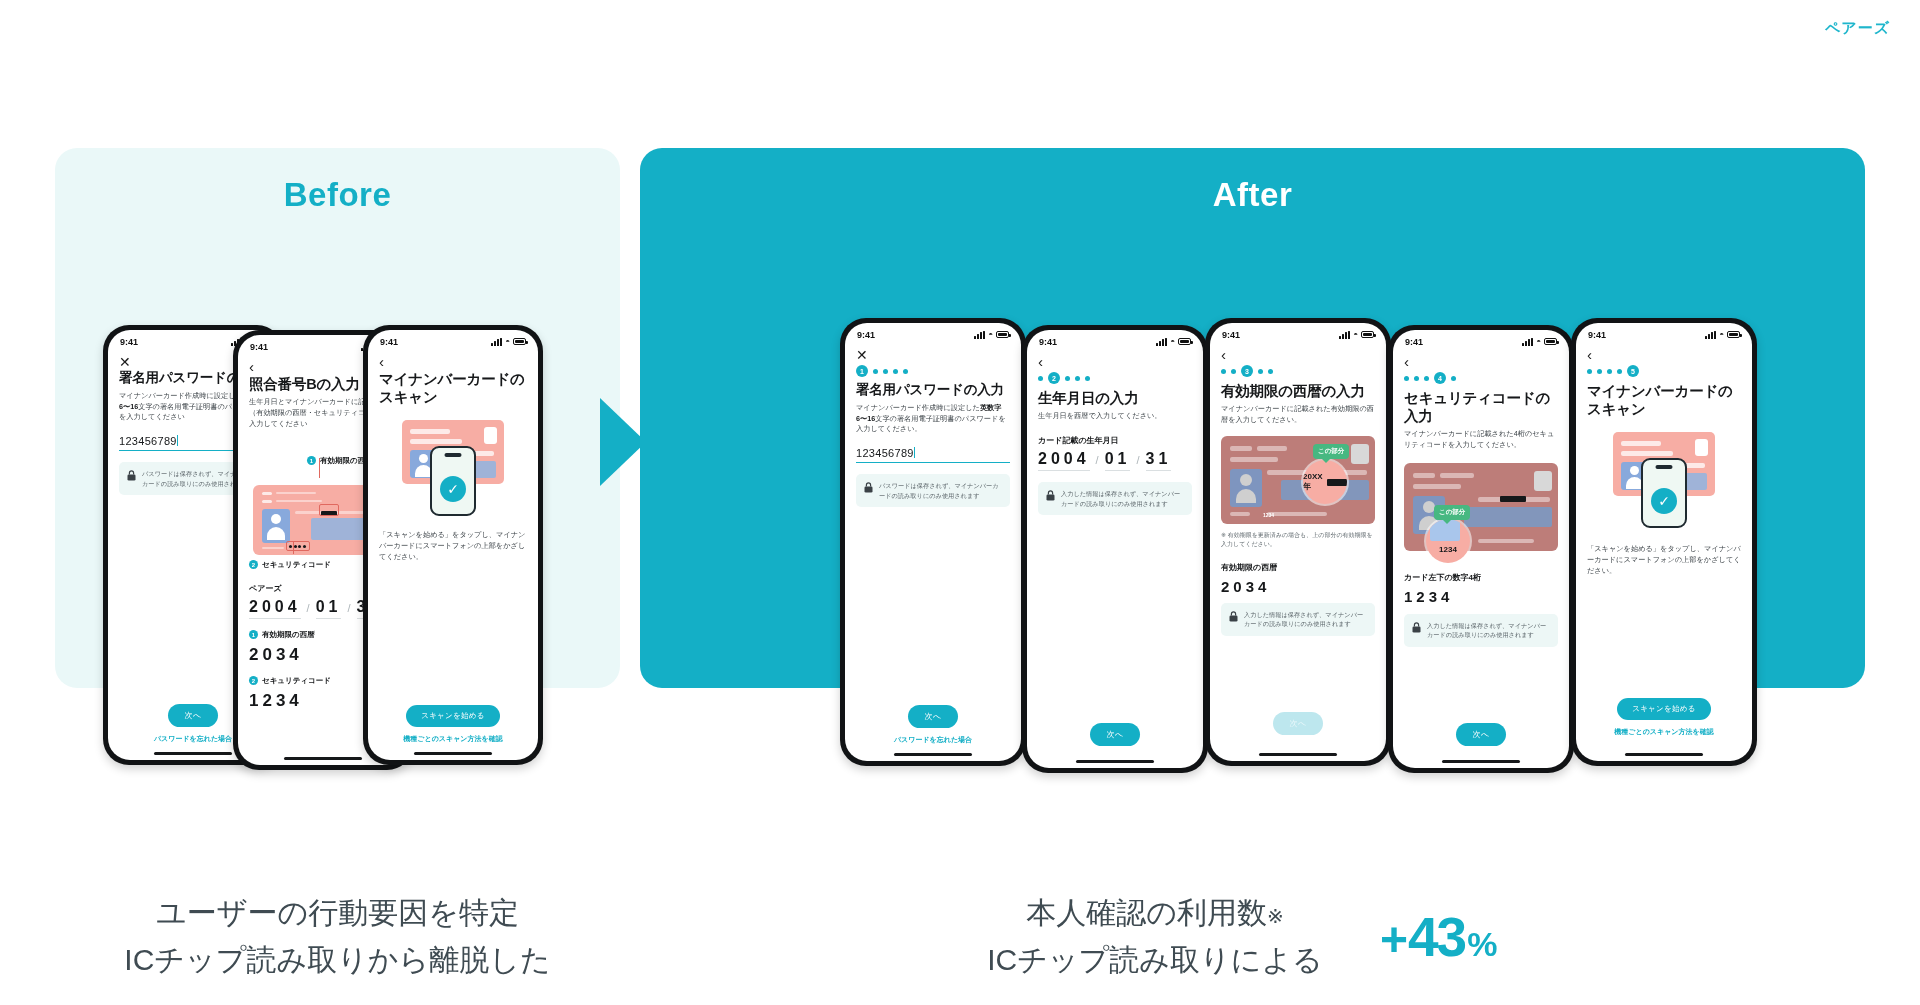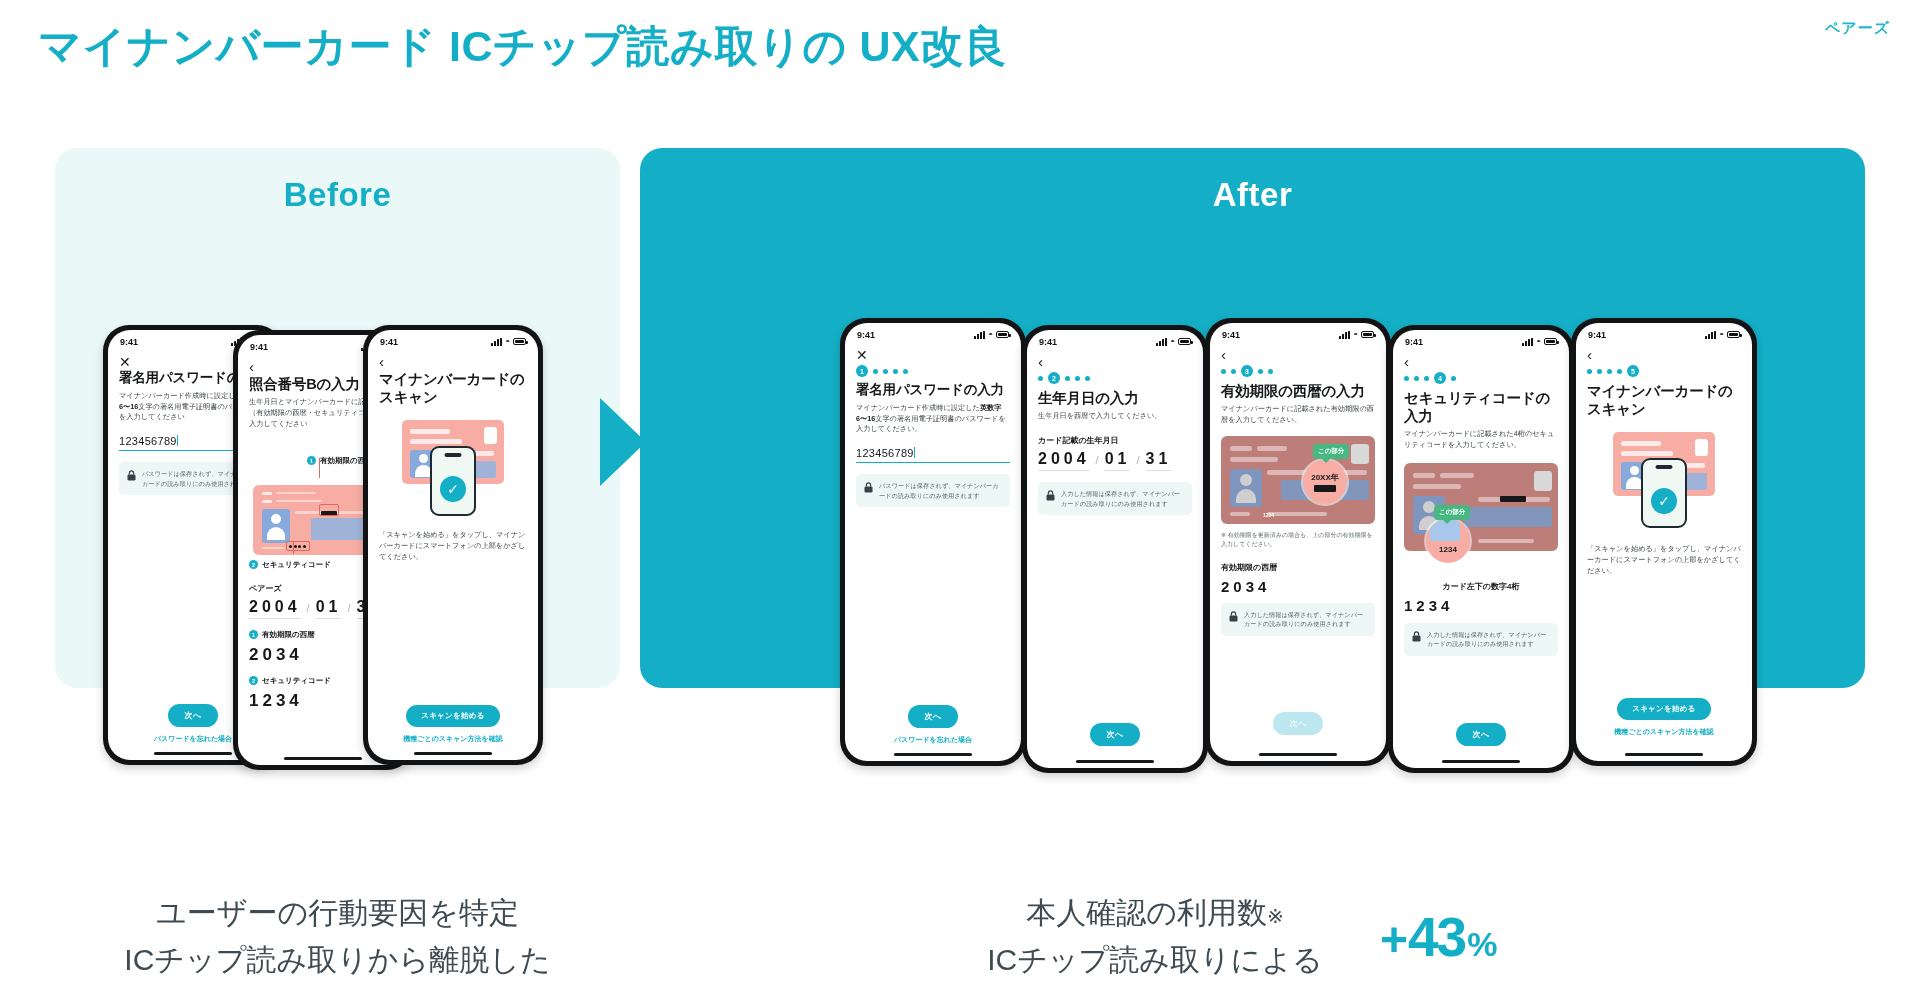--- a/index.html
+++ b/index.html
@@ -165,21 +165,21 @@
   .scanillu { position: relative; margin: 14px auto 0 auto; width: 118px; height: 96px; }
   .sc-card { position:absolute; left: 8px; top: 0; width: 102px; height: 64px; background:#F7ADA4; border-radius: 5px; }
   .sc-phone { position:absolute; left: 36px; top: 26px; width: 46px; height: 70px; background:#EFF8F3; border: 2px solid #1F2A30; border-radius: 9px; }
   .sc-notch { position:absolute; left: 50%; transform: translateX(-50%); top: 5px; width: 17px; height: 4px; background:#1F2A30; border-radius: 3px; }
   .sc-check { position:absolute; left:50%; top: 28px; transform: translateX(-50%); width: 26px; height: 26px; border-radius:50%; background:#14AFC6; display:flex;align-items:center;justify-content:center;color:#fff;font-size:14px;font-weight:700;}
 
   
   .btnwrap { position: absolute; left: 0; right: 0; bottom: 16px; text-align: center; }
   .btn {
     display: inline-block; background:#14AFC6; color:#fff;
-    font-size: 8px; font-weight: 700; border-radius: 30px;
+    font-size: 8px; font-weight: 400; border-radius: 30px;
     padding: 6px 17px; letter-spacing: .3px;
   }
   .btn.wide { padding: 6px 15px; font-size: 7.5px; }
   .btn.disabled { background: #BDE7EE; color: #E9F7FA; }
   .link { display:block; margin-top: 7px; font-size: 7px; font-weight:700; color:#14AFC6; }
   .homebar { position:absolute; left:50%; transform:translateX(-50%); bottom: 5px; width: 78px; height: 3px; border-radius: 3px; background:#16181A;}
 
   
   .cap-left {
     position: absolute; left: 55px; top: 890px; width: 565px;
@@ -197,21 +197,20 @@
   .metric { display: flex; align-items: baseline; color: #14AFC6; font-weight: 700; }
   .metric .plus { font-size: 48px; }
   .metric .val { font-size: 55px; letter-spacing: -2px; line-height: 82px; }
   .metric .pct { font-size: 34px; margin-left: 2px; }
 </style>
 </head>
 <body>
 
 <div class="page">
 
-  <div class="page-title">マイナンバーカード ICチップ読み取りの UX改良</div>
 
   <div class="logo">
     <div class="logo-sub">ペアーズ</div>
   </div>
 
   <div class="panel-before">
     <div class="panel-label">Before</div>
   </div>
 
   <div class="panel-after">
@@ -531,21 +530,21 @@
             <div class="avatar-h dim" style="left:10px;top:5px;width:12px;height:12px;"></div>
             <div class="avatar-b dim" style="left:6px;top:20px;width:20px;height:14px;"></div>
           </div>
           <div class="whitebox dim" style="left:130px;top:8px;width:18px;height:20px;"></div>
           <div class="cg" style="left:46px;top:34px;width:100px;height:5px;"></div>
           <div class="blueblock dim" style="left:60px;top:44px;width:88px;height:20px;"></div>
           <div class="cg" style="left:9px;top:76px;width:20px;height:4px;"></div>
           <div class="cg" style="left:46px;top:76px;width:60px;height:4px;"></div>
           <div style="position:absolute;left:42px;top:76px;font-size:5px;font-weight:700;color:#fff;">1234</div>
           <div class="bubble" style="left:92px;top:8px;">この部分</div>
-          <div class="magnify" style="left:82px;top:24px;width:44px;height:44px;flex-direction:column;">
+          <div class="magnify" style="left:82px;top:24px;width:44px;height:44px;flex-direction:row;">
             <span class="mg-txt">20XX年</span>
             <span class="mg-bar"></span>
           </div>
         </div>
 
         <div class="cal-note">※ 有効期限を更新済みの場合も、上の部分の有効期限を入力してください。</div>
         <div class="fieldlabel">有効期限の西暦</div>
         <div class="bignum" style="font-size:15px;">2034</div>
         <div class="notice" style="margin-top:8px;">
           <svg class="lk" width="9" height="11" viewBox="0 0 9 11">
@@ -604,21 +603,21 @@
           <div style="position:absolute;left:96px;top:33px;width:26px;height:6px;background:#16181A;border-radius:1px;"></div>
           <div class="blueblock dim" style="left:60px;top:44px;width:88px;height:20px;"></div>
           <div class="cg" style="left:74px;top:76px;width:56px;height:4px;"></div>
           <div class="bubble" style="left:30px;top:42px;">この部分</div>
           <div class="magnify" style="left:22px;top:56px;width:44px;height:44px;">
             <div style="position:absolute;left:4px;top:-2px;width:30px;height:24px;background:#A9C6EC;border-radius:2px;"></div>
             <span class="mg-txt" style="position:relative;margin-top:18px;">1234</span>
           </div>
         </div>
 
-        <div class="fieldlabel" style="margin-top:30px;text-align:center;">カード左下の数字4桁</div>
+        <div class="fieldlabel" style="margin-top:21px;">カード左下の数字4桁</div>
         <div class="bignum" style="font-size:15px;">1234</div>
         <div class="notice" style="margin-top:9px;">
           <svg class="lk" width="9" height="11" viewBox="0 0 9 11">
             <rect x="0.5" y="4.5" width="8" height="6" rx="1.3" fill="#3A4146"></rect>
             <path d="M2.4 4.5 V3 a2.1 2.1 0 0 1 4.2 0 V4.5" fill="none" stroke="#3A4146" stroke-width="1.2"></path>
           </svg>
           <p>入力した情報は保存されず、マイナンバーカードの読み取りにのみ使用されます</p>
         </div>
       </div>
       <div class="btnwrap" style="bottom:22px;">

